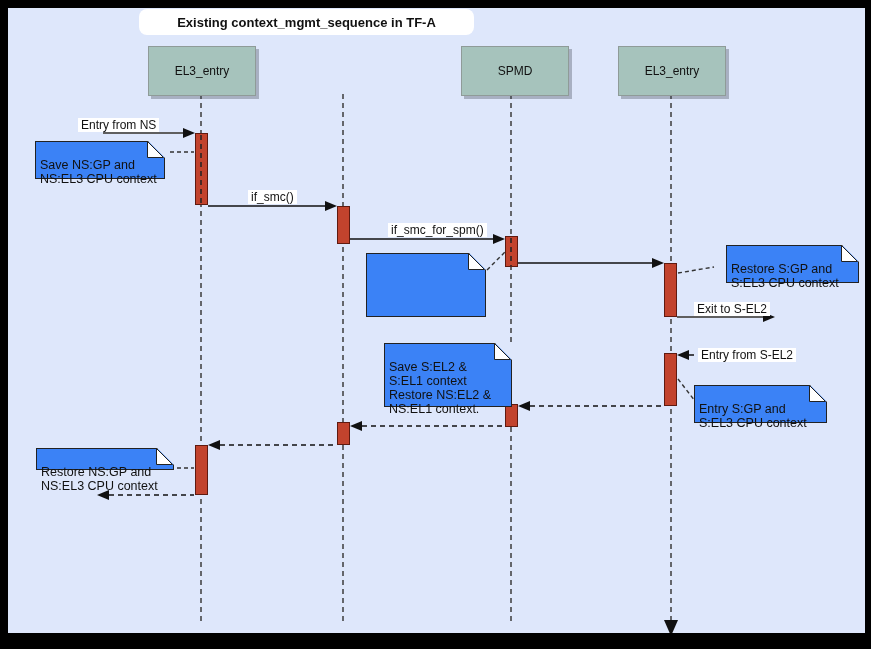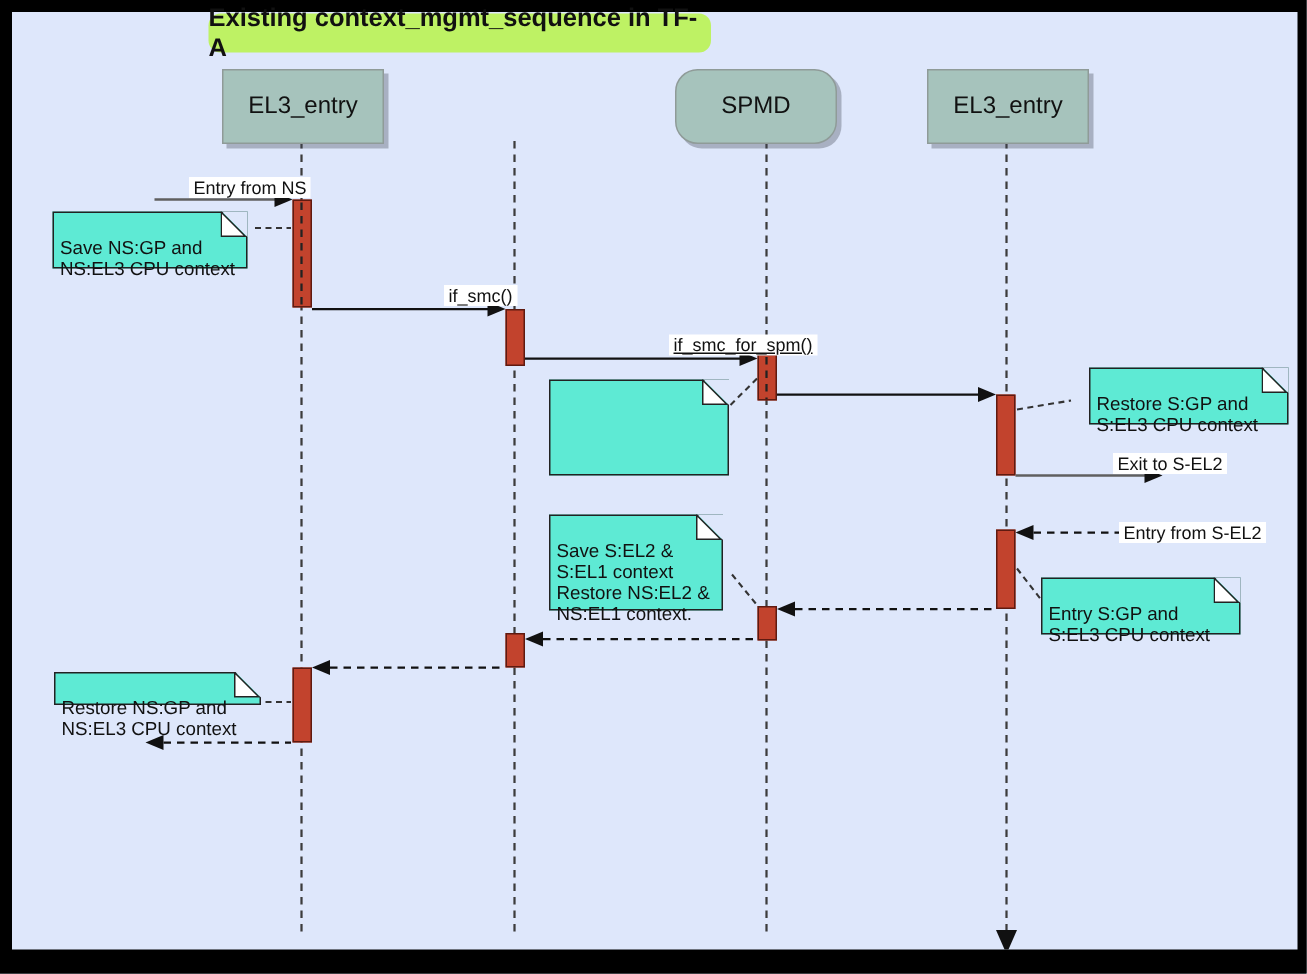--- a/index.html
+++ b/index.html
@@ -7,40 +7,40 @@
     position:relative; width:871px; height:649px; background:#000;
     font-family:"Liberation Sans", sans-serif; overflow:hidden;
   }
   .canvas {
     position:absolute; left:8px; top:8px; width:857px; height:625px;
     background:#dee7fb;
   }
   .layer { position:absolute; left:0; top:0; }
   .title-box {
     position:absolute; left:131px; top:1px; width:335px; height:26px;
-    background:#bef264; border-radius:8px; display:flex; align-items:center;
-    justify-content:center; font-weight:bold; font-size:17px; color:#111; z-index:5;
+    background:#ffffff; border-radius:8px; display:flex; align-items:center;
+    justify-content:center; font-weight:bold; font-size:13px; color:#111; z-index:5;
   }
   .head-box {
     position:absolute; top:38px; width:106px; height:48px;
     background:#a6c3bc; border:1px solid #8f9b98;
     box-shadow:3px 3px 0 rgba(70,75,90,0.35);
     display:flex; align-items:center; justify-content:center;
-    font-size:16px; color:#111; z-index:2;
+    font-size:12px; color:#111; z-index:2;
   }
   .bar {
     position:absolute; width:13px; background:#c2432d;
     border:1.5px solid #5f1a10; box-sizing:border-box; z-index:2;
   }
   .msg-label {
     position:absolute; background:#ffffff; color:#111; font-size:12px;
-    line-height:14px; padding:0 3px; white-space:nowrap; z-index:4;margin-left:48px;
+    line-height:14px; padding:0 3px; white-space:nowrap; z-index:4;
   }
   .note {
-    position:absolute; background:#5eead4; border:1px solid #222;
+    position:absolute; background:#3b82f6; border:1px solid #222;
     box-sizing:border-box; padding:2px 4px; font-size:12.5px; line-height:14px;
     color:#111; white-space:pre-line; z-index:4;
   }
   .note .fold-erase {
     position:absolute; top:-1px; right:-1px; width:0; height:0;
     border-style:solid; border-width:0 17px 17px 0;
     border-color:#dee7fb #dee7fb transparent transparent;
   }
   .note .fold-svg { position:absolute; top:-1px; right:-1px; }
   svg { display:block; }
@@ -58,21 +58,21 @@
         <line x1="335" y1="86" x2="335" y2="617"></line>
         <line x1="503" y1="86" x2="503" y2="617"></line>
         <line x1="663" y1="86" x2="663" y2="614"></line>
       </g>
       <polygon points="656,612 670,612 663,628" fill="#111"></polygon>
     </svg>
 
     <div class="title-box">Existing context_mgmt_sequence in TF-A</div>
 
     <div class="head-box" style="left:140px;">EL3_entry</div>
-    <div class="head-box" style="left:442px;border-radius:15px;">SPMD</div>
+    <div class="head-box" style="left:453px;">SPMD</div>
     <div class="head-box" style="left:610px;">EL3_entry</div>
 
     <div class="bar" style="left:187px; top:125px; height:72px;"></div>
     <div class="bar" style="left:329px; top:198px; height:38px;"></div>
     <div class="bar" style="left:497px; top:228px; height:31px;"></div>
     <div class="bar" style="left:656px; top:255px; height:54px;"></div>
     <div class="bar" style="left:656px; top:345px; height:53px;"></div>
     <div class="bar" style="left:497px; top:396px; height:23px;"></div>
     <div class="bar" style="left:329px; top:414px; height:23px;"></div>
     <div class="bar" style="left:187px; top:437px; height:50px;"></div>
@@ -113,21 +113,21 @@
         <line x1="479" y1="262" x2="498" y2="243"></line>
         <line x1="670" y1="265" x2="706" y2="259"></line>
         <line x1="670" y1="371" x2="687" y2="393"></line>
         <line x1="480" y1="375" x2="498" y2="397"></line>
         <line x1="162" y1="460" x2="186" y2="460"></line>
       </g>
     </svg>
 
     <div class="msg-label" style="left:70px;  top:110px;">Entry from NS</div>
     <div class="msg-label" style="left:240px; top:182px;text-align:right;">if_smc()</div>
-    <div class="msg-label" style="left:390px; top:215px;text-decoration:underline;">if_smc_for_spm()</div>
+    <div class="msg-label" style="left:380px; top:215px;">if_smc_for_spm()</div>
     <div class="msg-label" style="left:686px; top:294px;">Exit to S-EL2</div>
     <div class="msg-label" style="left:690px; top:340px;">Entry from S-EL2</div>
 
     <div class="note" style="left:27px;  top:133px; width:130px; height:38px;">
       <span>Save NS:GP and
 NS:EL3 CPU context</span>
       <span class="fold-erase"></span>
       <svg class="fold-svg" width="18" height="18">
           <path d="M0.5,0.5 L16.5,16.5 L0.5,16.5 Z" fill="#fff" stroke="#222"></path>
         </svg>
@@ -147,21 +147,21 @@
         </svg>
     </div>
     <div class="note" style="left:686px; top:377px; width:133px; height:38px;">
       <span>Entry S:GP and
 S:EL3 CPU context</span>
       <span class="fold-erase"></span>
       <svg class="fold-svg" width="18" height="18">
           <path d="M0.5,0.5 L16.5,16.5 L0.5,16.5 Z" fill="#fff" stroke="#222"></path>
         </svg>
     </div>
-    <div class="note" style="left:358px; top:335px; width:116px; height:64px;">
+    <div class="note" style="left:376px; top:335px; width:128px; height:64px;">
       <span>Save S:EL2 &amp;
 S:EL1 context
 Restore NS:EL2 &amp;
 NS:EL1 context.</span>
       <span class="fold-erase"></span>
       <svg class="fold-svg" width="18" height="18">
           <path d="M0.5,0.5 L16.5,16.5 L0.5,16.5 Z" fill="#fff" stroke="#222"></path>
         </svg>
     </div>
     <div class="note" style="left:28px;  top:440px; width:138px; height:22px;">

